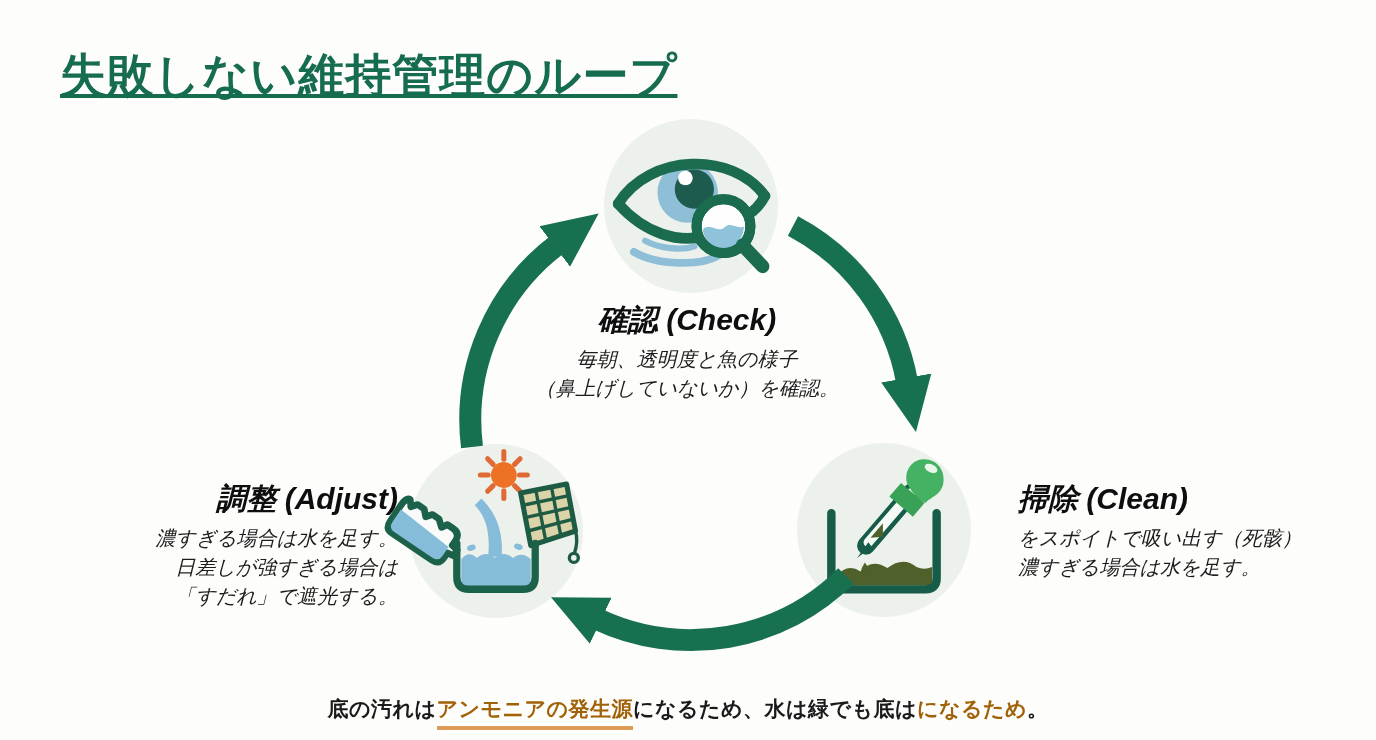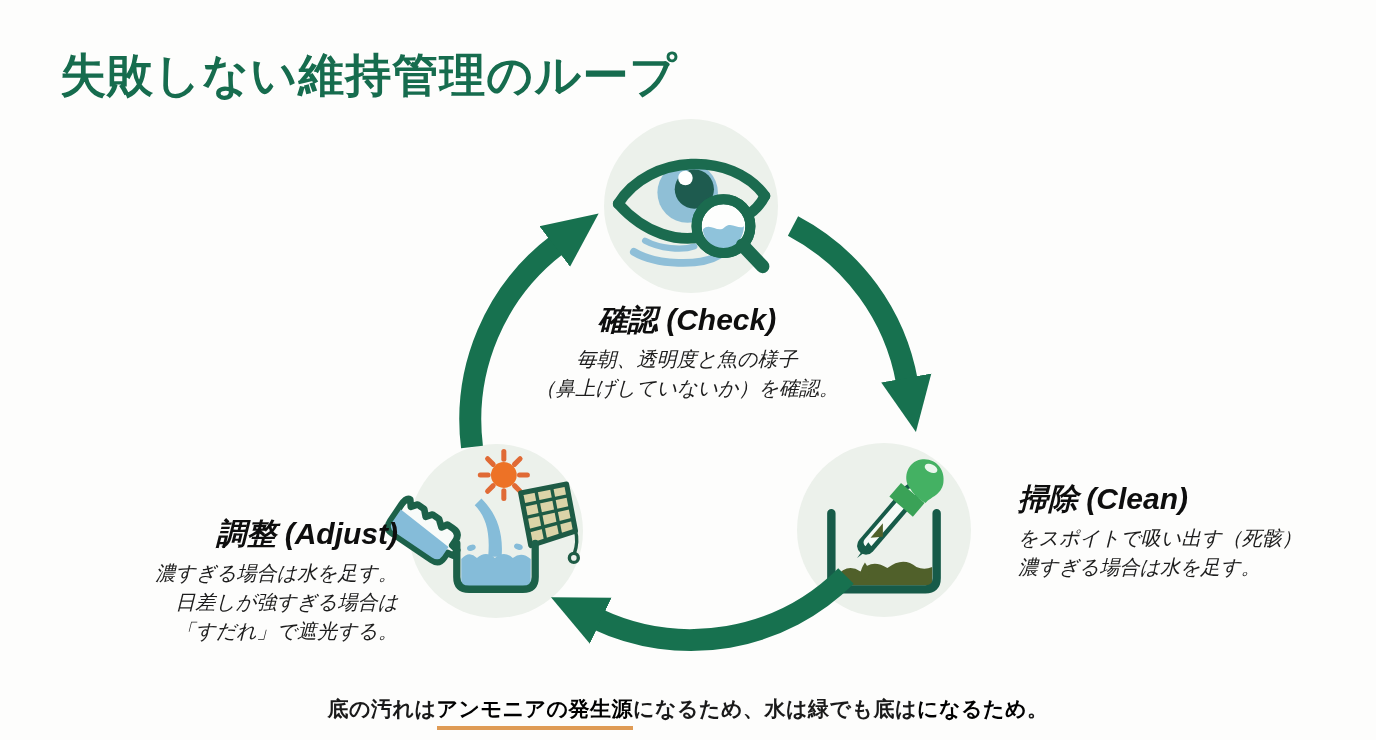--- a/index.html
+++ b/index.html
@@ -6,21 +6,21 @@
   html,body { background:#ffffff; }
   .canvas {
     position:relative; width:1376px; height:740px;
     background:#FDFDFC; overflow:hidden;
     font-family:"Liberation Sans","DejaVu Sans",sans-serif;
     color:#161616;
   }
   .page-title {
     position:absolute; left:60px; top:52px;
     font-size:46px; line-height:1; font-weight:800;
-    color:#166C4E; letter-spacing:1px;
+    color:#166C4E; letter-spacing:1px;text-decoration:underline;
   }
   
   .circle {
     position:absolute; border-radius:50%; background:#ECF1EB;
     display:flex; align-items:center; justify-content:center;
   }
   .circle svg { overflow:visible; }
   #circle-check  { left:604px; top:119px; width:174px; height:174px; }
   #circle-clean  { left:797px; top:443px; width:174px; height:174px; }
   #circle-adjust { left:409px; top:444px; width:174px; height:174px; }
@@ -28,30 +28,30 @@
   
   .arrows { position:absolute; left:0; top:0; pointer-events:none; }
 
   
   .step-block { position:absolute;font-style:italic; }
   .step-label { font-size:30px; font-weight:700; color:#0e0e0e; line-height:1.1; }
   .step-desc  { margin-top:9px; font-size:20px; line-height:29px; color:#1c1c1c; }
   .step-desc span { display:block; }
   #block-check  { left:437px; top:303px; width:500px; text-align:center; }
   #block-clean  { left:986px; top:482px; width:350px; text-align:left;margin-left:32px; }
-  #block-adjust { right:978px; top:482px; width:360px; text-align:right;margin-top:35px; }
+  #block-adjust { right:978px; top:482px; width:360px; text-align:right; }
 
   
   .footnote {
     position:absolute; left:0; top:695px; width:100%;
     text-align:center; font-size:21px; font-weight:700; color:#1a1a1a;
     letter-spacing:0.5px;
   }
   .footnote span { display:inline-block; }
-  .hl-green { color:#000000; }
+  .hl-green { color:#a16207; }
   .hl-underline { border-bottom:4px solid #DF9B55; padding-bottom:3px; }
 </style>
 </head>
 <body>
 
 <div class="canvas">
 
   <h1 class="page-title">失敗しない維持管理のループ</h1>
 
   <div class="circle" id="circle-check">

